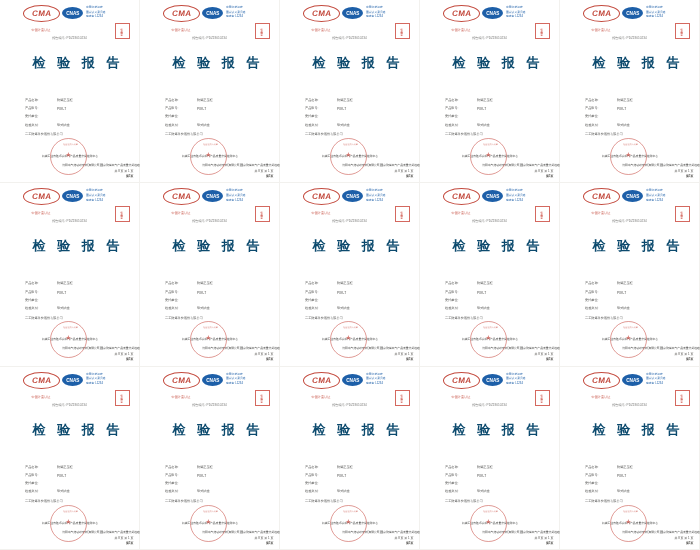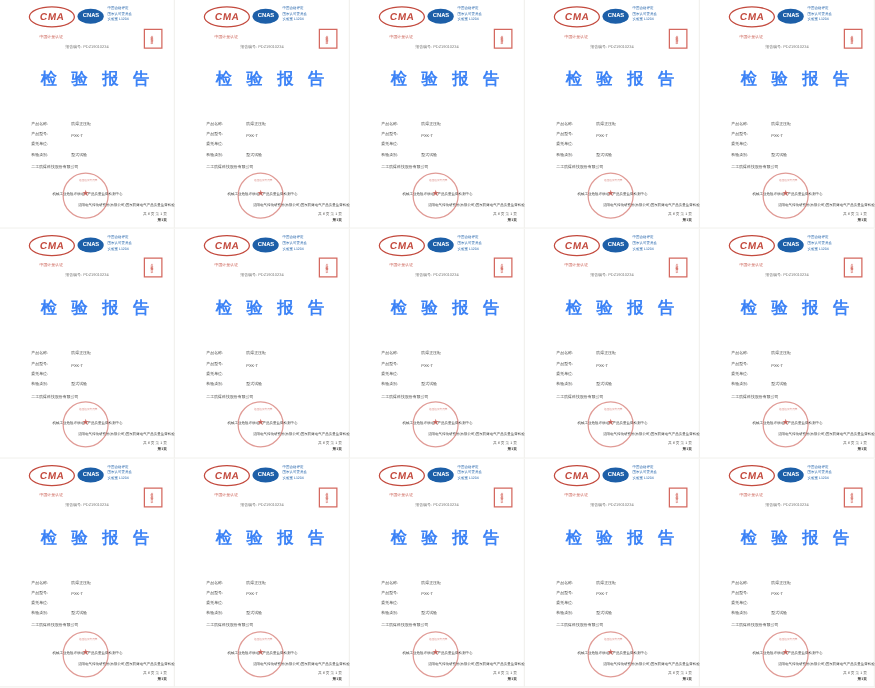--- a/index.html
+++ b/index.html
@@ -24,21 +24,21 @@
         color:#fff;display:flex;align-items:center;justify-content:center;}
   .cnas .txt{font-weight:bold;font-size:5.5px;transform:scale(.85);}
   .cnas-side{position:absolute;left:86px;top:6px;color:#1d5fa8;line-height:4.6px;}
   .cnas-side div{font-size:7px;transform:scale(.40);transform-origin:0 0;height:4.6px;}
   
   .stampbox{position:absolute;left:115px;top:23px;width:13px;height:14px;border:1px solid #d4685f;
             color:#d4685f;display:flex;flex-direction:column;align-items:center;justify-content:center;line-height:3.4px;}
   .stampbox div{font-size:7px;transform:scale(.32);transform-origin:50% 50%;height:3.4px;}
   .repno{top:29px;color:#7a7a78;}
   
-  .title{position:absolute;left:12px;right:0;top:54px;text-align:center;color:#3b82f6;
+  .title{position:absolute;left:12px;right:0;top:54px;text-align:center;color:#0c4a6e;
          font-size:13px;font-weight:bold;letter-spacing:4px;padding-left:4px;}
   
   .fields{position:absolute;left:25px;top:91px;}
   .frow{height:8.2px;color:#4a4a48;}
   .frow .sc45{display:inline-block;}
   .frow .lab{margin-right:2px;}
   
   .foot1{top:147px;color:#3d3d3b;}
   .foot2{top:156px;color:#3d3d3b;}
   

